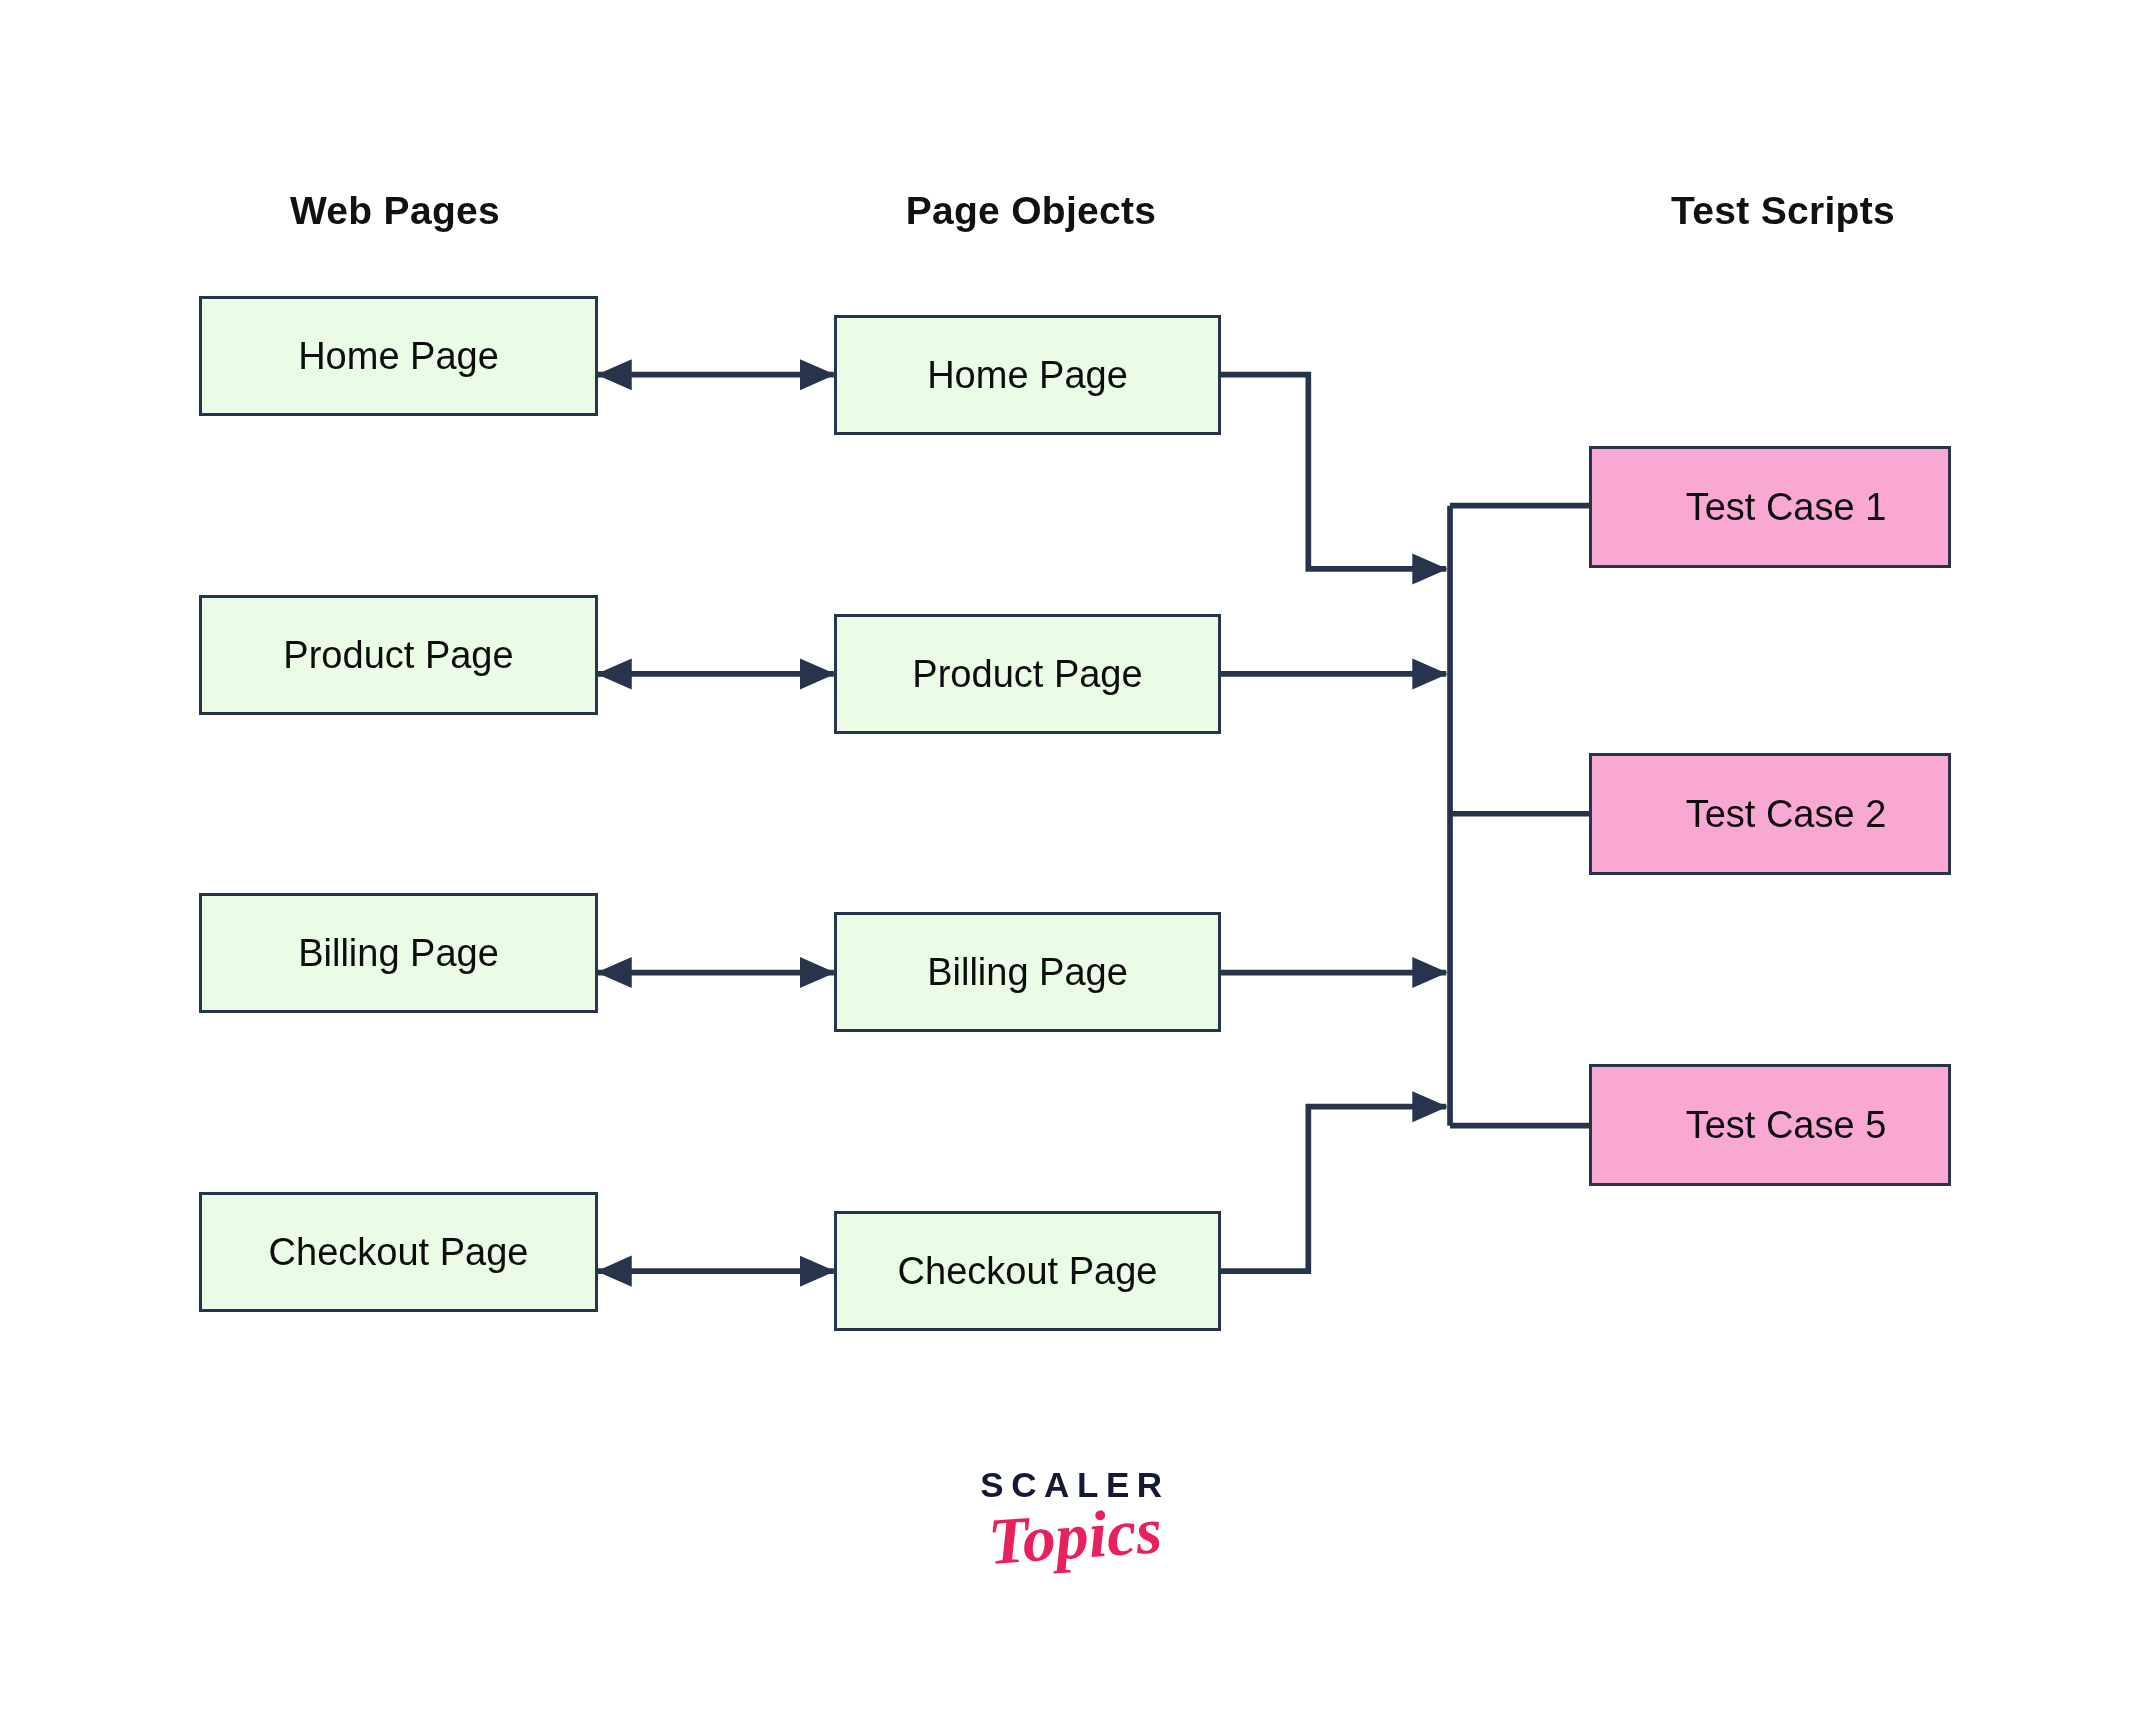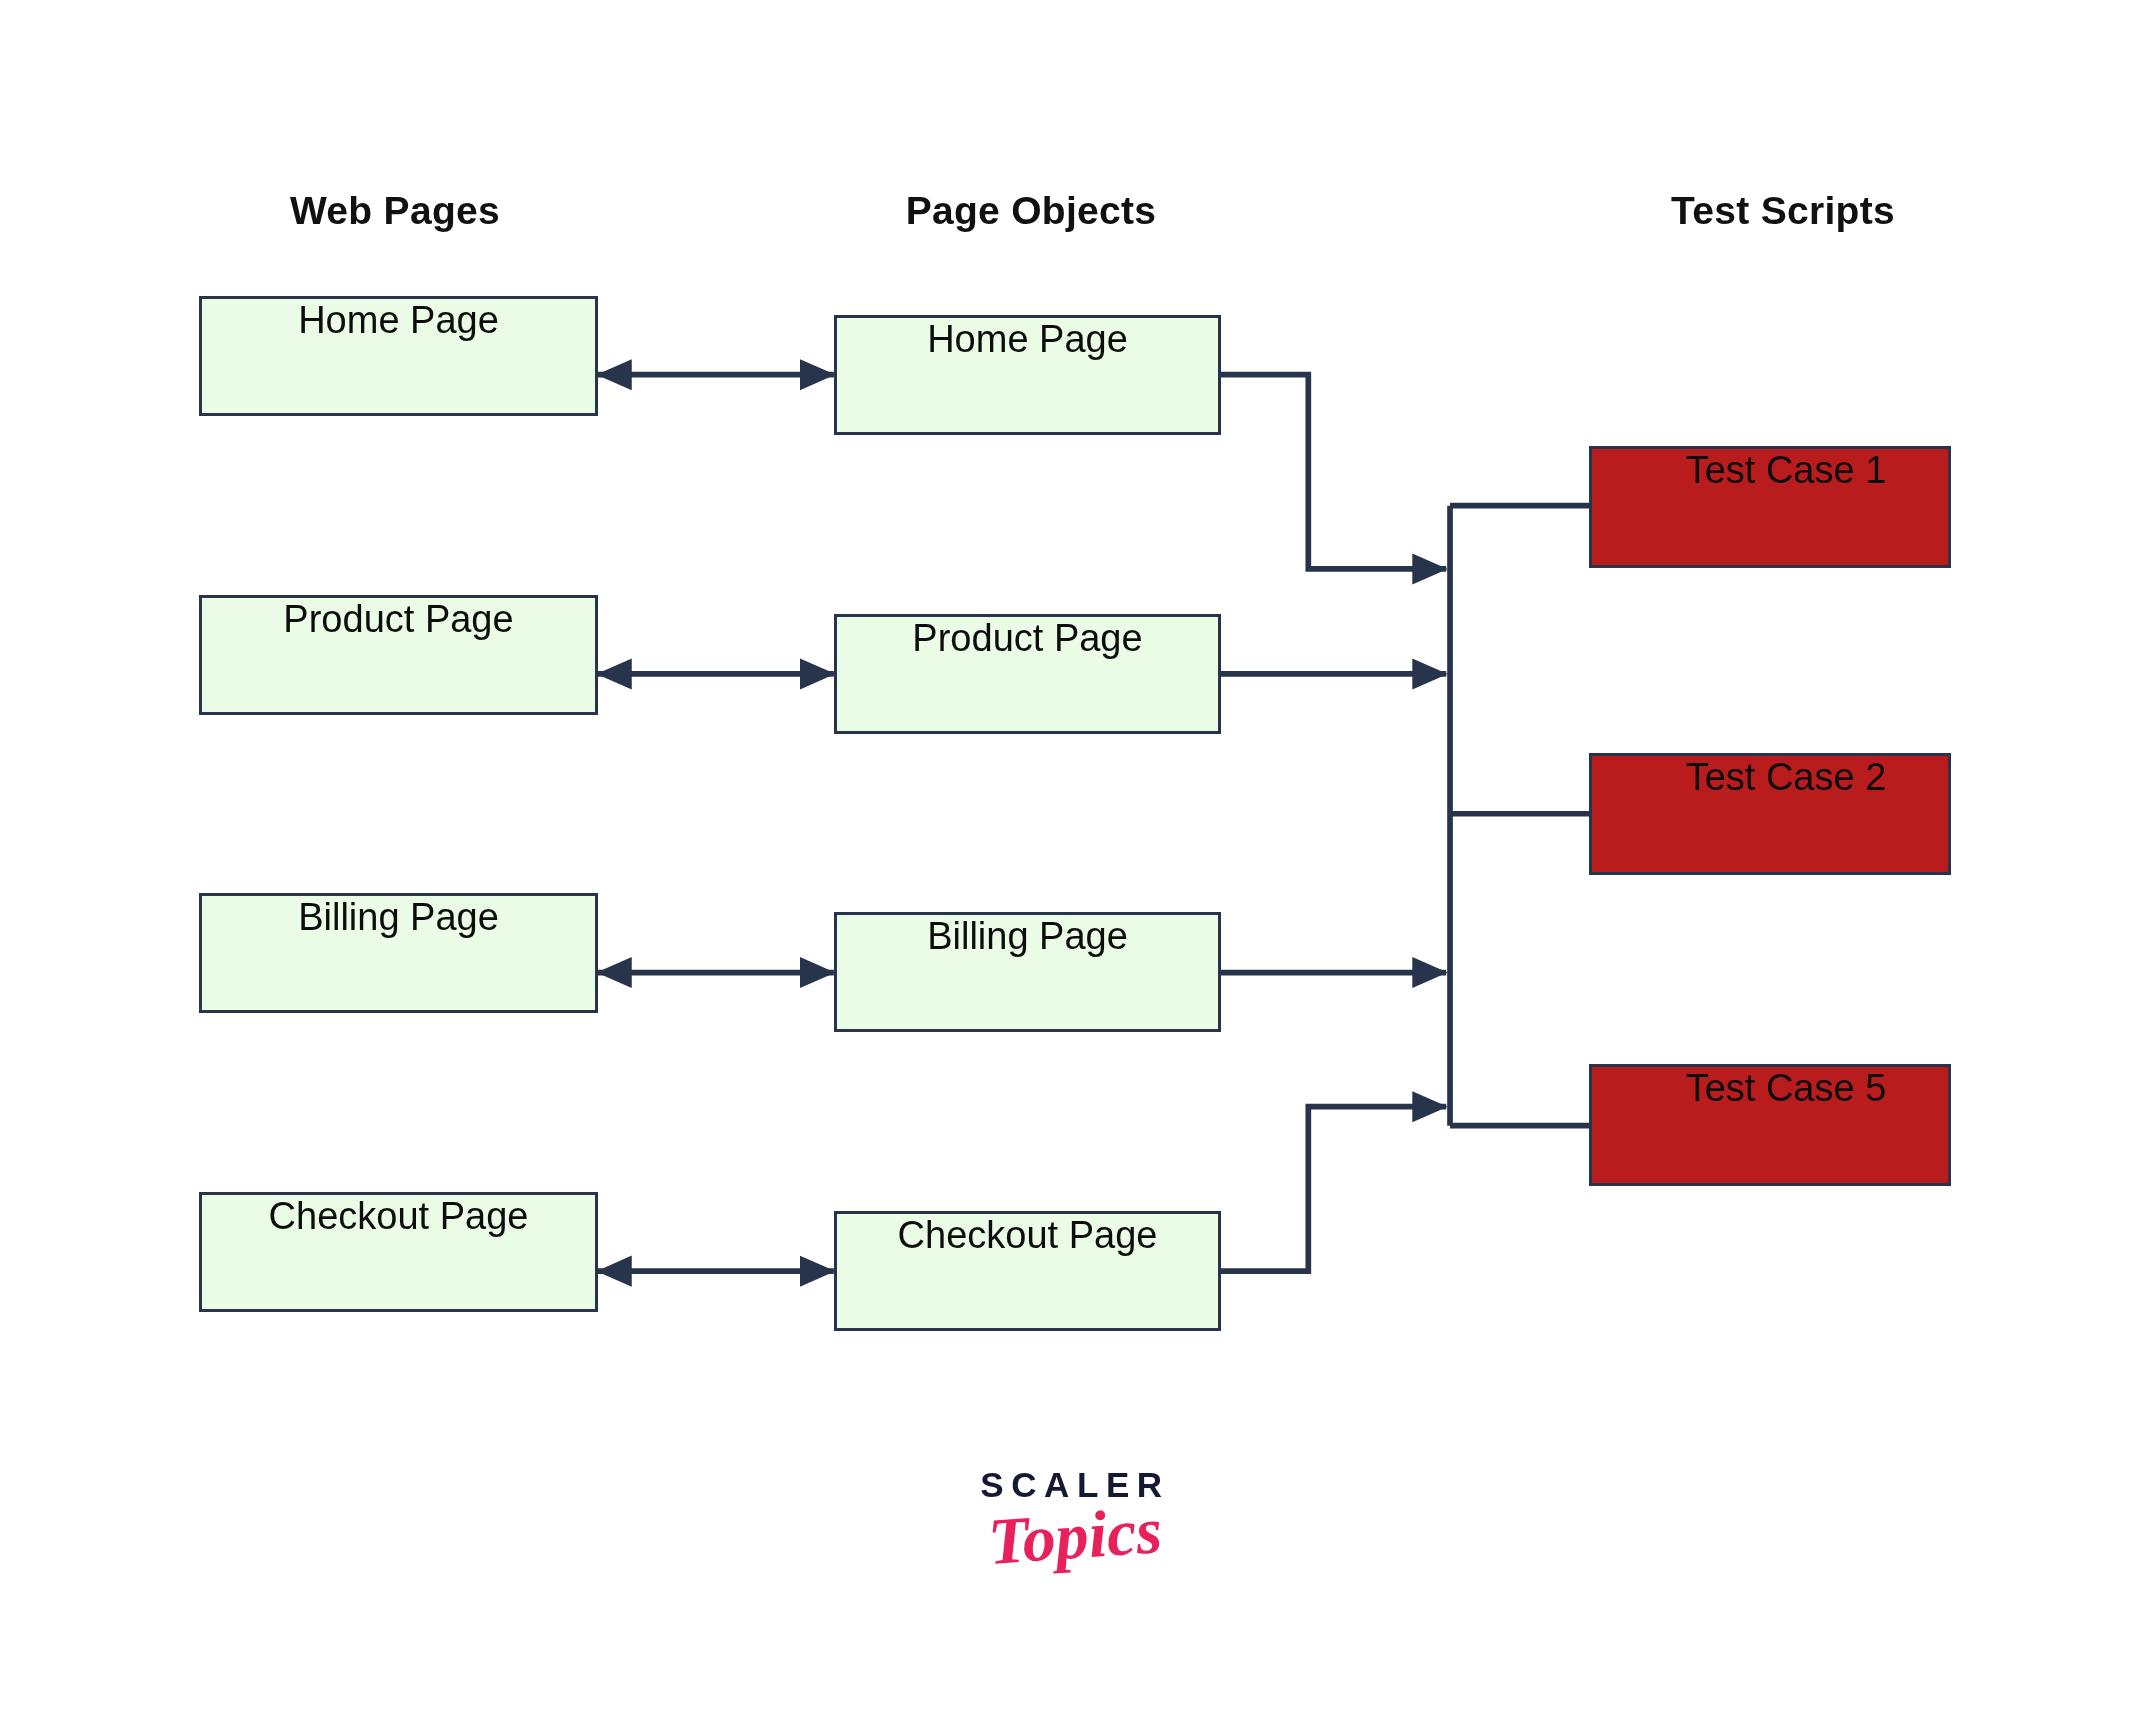--- a/index.html
+++ b/index.html
@@ -31,32 +31,32 @@
     letter-spacing: 0.3px;
     white-space: nowrap;
     transform: translateX(-50%);
     font-family: "Liberation Sans", sans-serif;
   }
   .node {
     position: absolute;
     box-sizing: border-box;
     border: 3.8px solid #27344b;
     display: flex;
-    align-items: flex-start;
+    align-items: center;
     justify-content: center;
     font-size: 38px;
     color: #0d0d0d;
     white-space: nowrap;
     font-family: "Liberation Sans", sans-serif;
   }
   .node.green {
     background: #eafbe6;
   }
   .node.pink {
-    background: #b91c1c;
+    background: #f9a8d4;
     padding-left: 32px;
   }
   svg.links {
     position: absolute;
     top: 0; left: 0;
     width: 2151px;
     height: 1724px;
     pointer-events: none;
     overflow: visible;
   }

